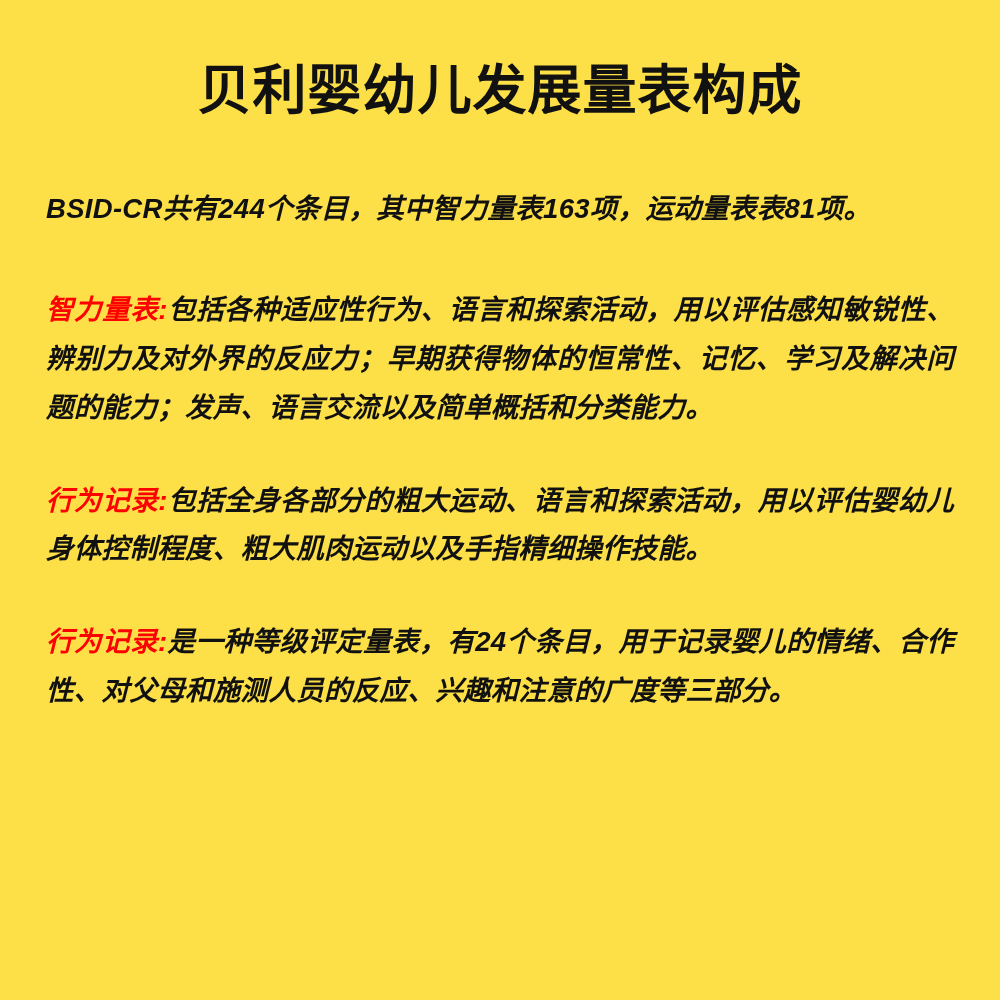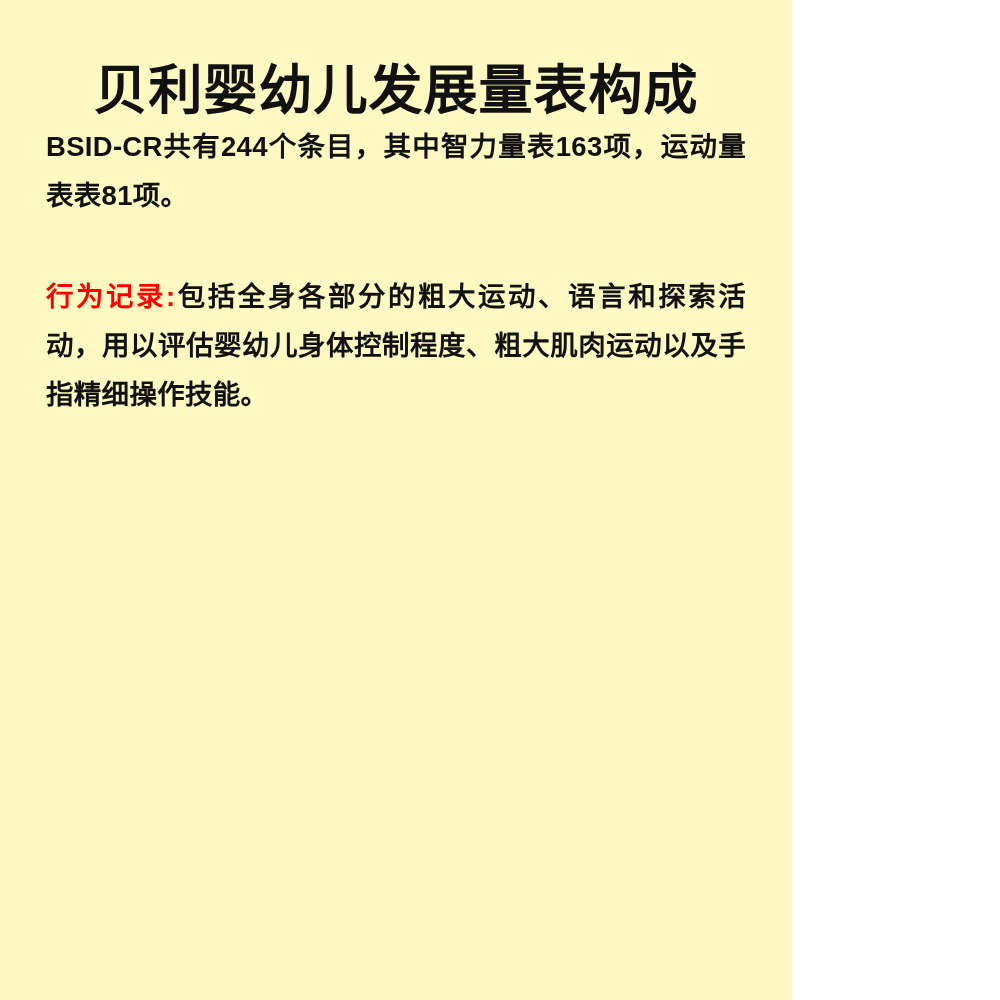--- a/index.html
+++ b/index.html
@@ -7,37 +7,39 @@
     padding: 0;
   }
   body {
     width: 1000px;
     height: 1000px;
     background: #ffffff;
     font-family: "Liberation Sans", "DejaVu Sans", sans-serif;
   }
   .slide {
     position: relative;
-    width: 792px;
+    width: 1000px;
     height: 1000px;
-    background: #fef9c3;
+    background: #fde047;
     box-sizing: border-box;
     padding: 0 46px;
     overflow: hidden;
   }
   .title {
     text-align: center;
     font-size: 54px;
     font-weight: bold;
     color: #111111;
     letter-spacing: 1px;
     padding-top: 58px;
     line-height: 1.2;
   }
   .body {
+    margin-top: 62px;
+    font-style: italic;
   }
   .para {
     font-size: 27.5px;
     font-weight: bold;
     color: #111111;
     line-height: 1.78;
     letter-spacing: 0.3px;
     margin: 0 0 44px 0;
     text-align: justify;
     text-justify: inter-ideograph;
@@ -59,21 +61,27 @@
 <div class="slide">
 
   <div class="title">贝利婴幼儿发展量表构成</div>
 
   <div class="body">
 
     <p class="para intro">
       <span>BSID-CR共有244个条目，其中智力量表163项，运动量表表81项。</span>
     </p>
 
+    <p class="para">
+      <span class="label">智力量表:</span><span>包括各种适应性行为、语言和探索活动，用以评估感知敏锐性、辨别力及对外界的反应力；早期获得物体的恒常性、记忆、学习及解决问题的能力；发声、语言交流以及简单概括和分类能力。</span>
+    </p>
 
     <p class="para">
       <span class="label">行为记录:</span><span>包括全身各部分的粗大运动、语言和探索活动，用以评估婴幼儿身体控制程度、粗大肌肉运动以及手指精细操作技能。</span>
     </p>
 
+    <p class="para">
+      <span class="label">行为记录:</span><span>是一种等级评定量表，有24个条目，用于记录婴儿的情绪、合作性、对父母和施测人员的反应、兴趣和注意的广度等三部分。</span>
+    </p>
 
     <div class="spacer-bottom"></div>
   </div>
 </div>
 
 </body></html>

